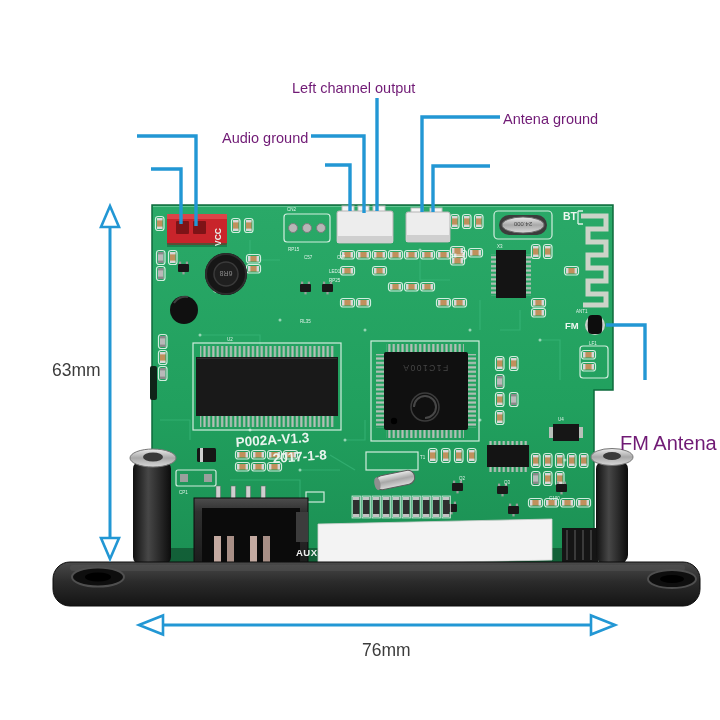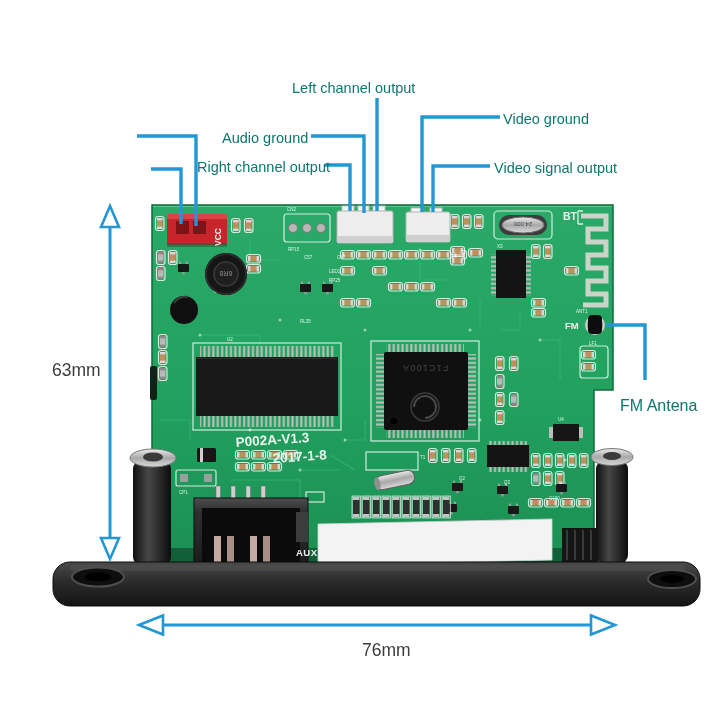--- a/index.html
+++ b/index.html
@@ -1,20 +1,20 @@
 <!DOCTYPE html>
 <html><head>
 <meta charset="utf-8">
 <style>
   html,body{margin:0;padding:0;background:#ffffff;}
   .stage{position:relative;width:720px;height:720px;background:#ffffff;overflow:hidden;
          font-family:"Liberation Sans",sans-serif;}
   .stage svg{position:absolute;left:0;top:0;}
-  .lbl{position:absolute;color:#0f766e;font-size:14.5px;line-height:18px;white-space:nowrap;}
-  .lbl.big{font-size:16px;}
+  .lbl{position:absolute;color:#701a75;font-size:14.5px;line-height:18px;white-space:nowrap;}
+  .lbl.big{font-size:20px;margin-top:37px;}
   .dim{position:absolute;color:#3c3c3c;font-size:17.5px;white-space:nowrap;}
   .silk{fill:none;stroke:rgba(240,250,244,0.85);stroke-width:1.2;}
 </style>
 </head>
 <body>
 
 <div class="stage">
 
 <svg width="720" height="720" viewBox="0 0 720 720">
   <defs>
@@ -409,22 +409,20 @@
     <polygon points="110,559 101,538 119,538" fill="#fff" stroke="#2297d4" stroke-width="2.6"></polygon>
   </g>
   <g>
     <line x1="161" y1="625" x2="593" y2="625" stroke="#2297d4" stroke-width="3"></line>
     <polygon points="139,625 163,615.5 163,634.5" fill="#fff" stroke="#2297d4" stroke-width="2.6"></polygon>
     <polygon points="615,625 591,615.5 591,634.5" fill="#fff" stroke="#2297d4" stroke-width="2.6"></polygon>
   </g>
 </svg>
 
 <div class="lbl" style="left:222px;top:129px">Audio ground</div>
-<div class="lbl" style="left:197px;top:158px">Right channel output</div>
 <div class="lbl" style="left:292px;top:79px">Left channel output</div>
-<div class="lbl" style="left:503px;top:110px">Video ground</div>
-<div class="lbl" style="left:494px;top:159px">Video signal output</div>
+<div class="lbl" style="left:503px;top:110px">Antena ground</div>
 <div class="lbl big" style="left:620px;top:397px">FM Antena</div>
 
 <div class="dim" style="left:52px;top:360px">63mm</div>
 <div class="dim" style="left:362px;top:640px">76mm</div>
 
 </div>
 
 </body></html>

